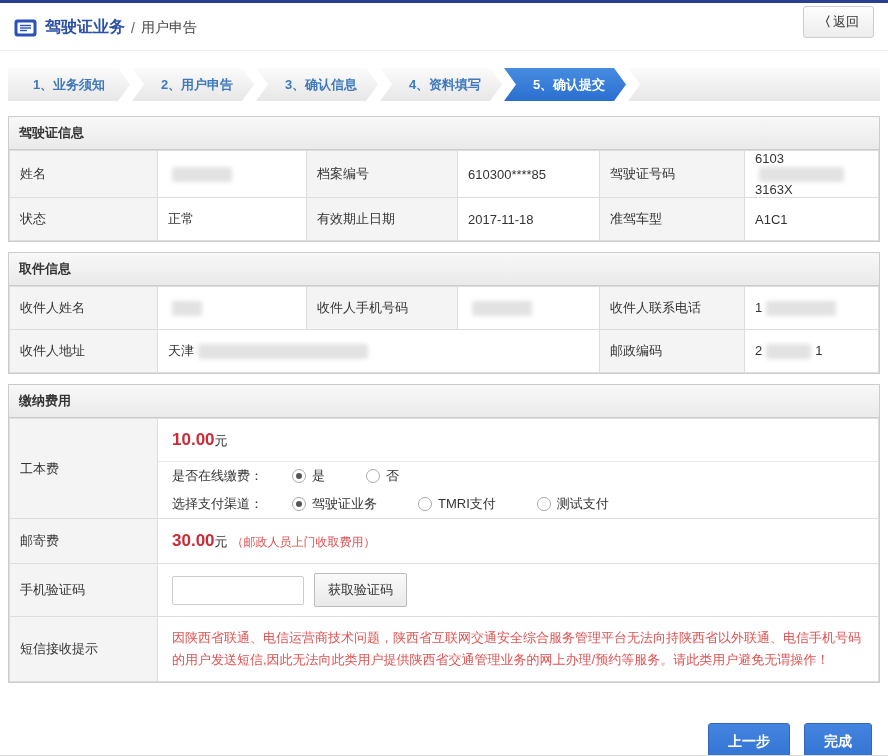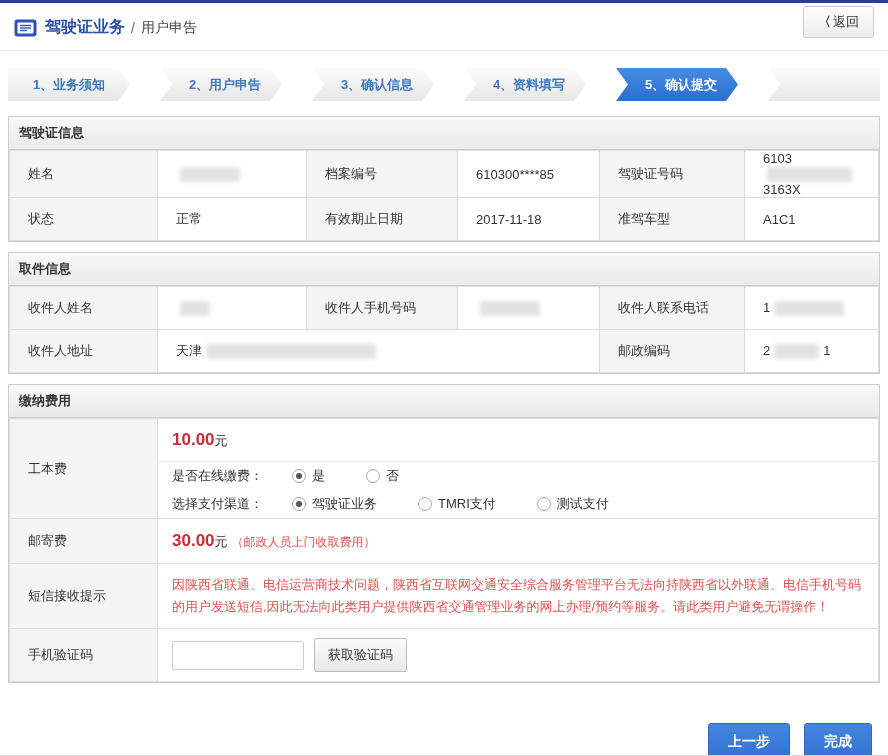--- a/index.html
+++ b/index.html
@@ -20,21 +20,21 @@
   .back-btn {
     position: absolute; right: 14px; top: 3px;
     background: linear-gradient(#fdfdfd, #ededed);
     border: 1px solid #ccc; border-radius: 3px;
     padding: 6px 14px; font-size: 13px; color: #333; cursor: pointer;
     font-family: inherit;
   }
   .back-btn .chev { font-weight: bold; margin-right: 2px; }
 
   
-  .steps { display: flex; margin: 17px 8px 15px 8px; height: 33px; gap: 28px; }
+  .steps { display: flex; margin: 17px 8px 15px 8px; height: 33px; }
   .step {
     flex: 0 0 122px; display: flex; align-items: center; justify-content: center;
     font-size: 13px; font-weight: bold; color: #3e79bb;
     background: linear-gradient(#fbfbfb, #e7e7e7);
     clip-path: polygon(0 0, calc(100% - 12px) 0, 100% 50%, calc(100% - 12px) 100%, 0 100%);
   }
   .step + .step, .step-filler {
     margin-left: 2px;
     clip-path: polygon(0 0, calc(100% - 12px) 0, 100% 50%, calc(100% - 12px) 100%, 0 100%, 12px 50%);
     padding-left: 8px;
@@ -44,21 +44,21 @@
     clip-path: polygon(0 0, 100% 0, 100% 100%, 0 100%, 12px 50%); }
 
   
   .section { margin: 0 8px 10px 8px; border: 1px solid #ccc; }
   .sec-h {
     background: linear-gradient(#f8f8f8, #eaeaea);
     border-bottom: 1px solid #ccc;
     padding: 7px 10px; font-weight: bold; font-size: 13px; color: #333;
   }
   table.info { width: 100%; border-collapse: collapse; font-size: 13px; color: #333; }
-  table.info td { border: 1px solid #ddd; height: 43px; padding: 0 18px; }
+  table.info td { border: 1px solid #ddd; height: 43px; padding: 0 10px; }
   td.lbl { background: #f4f4f4; text-align: left; white-space: nowrap; }
   td.val { background: #fff; text-align: left; }
   col.c-lbl { width: 148px; } col.c-val { width: 149px; }
   col.c-lbl2 { width: 151px; } col.c-val2 { width: 142px; }
   col.c-lbl3 { width: 145px; }
 
   
   .blur { display: inline-block; height: 15px; border-radius: 3px; background: #e2e2e2;
           filter: blur(2px); vertical-align: middle; margin: 0 4px; }
   .w30{width:30px} .w45{width:45px} .w60{width:60px} .w70{width:70px} .w85{width:85px} .w170{width:170px}
@@ -237,34 +237,34 @@
           </div>
         </td>
       </tr>
       <tr>
         <td class="lbl">邮寄费</td>
         <td class="content">
           <div class="amount noline"><span class="red-big">30.00</span><span class="yuan">元</span><span class="fee-note">（邮政人员上门收取费用）</span></div>
         </td>
       </tr>
       <tr>
-        <td class="lbl">短信接收提示</td>
-        <td class="content">
-          <div class="sms-tip">因陕西省联通、电信运营商技术问题，陕西省互联网交通安全综合服务管理平台无法向持陕西省以外联通、电信手机号码的用户发送短信,因此无法向此类用户提供陕西省交通管理业务的网上办理/预约等服务。请此类用户避免无谓操作！</div>
-        </td>
-      </tr>
-      <tr>
         <td class="lbl">手机验证码</td>
         <td class="content">
           <div class="code-row">
             <input type="text" class="code-input" value="" style="">
             <button class="get-code">获取验证码</button>
           </div>
         </td>
       </tr>
+      <tr>
+        <td class="lbl">短信接收提示</td>
+        <td class="content">
+          <div class="sms-tip">因陕西省联通、电信运营商技术问题，陕西省互联网交通安全综合服务管理平台无法向持陕西省以外联通、电信手机号码的用户发送短信,因此无法向此类用户提供陕西省交通管理业务的网上办理/预约等服务。请此类用户避免无谓操作！</div>
+        </td>
+      </tr>
     </tbody>
       </table>
   </div>
 
   <div class="footer">
     <button class="btn-blue">上一步</button>
     <button class="btn-blue">完成</button>
   </div>
 </div>
 

